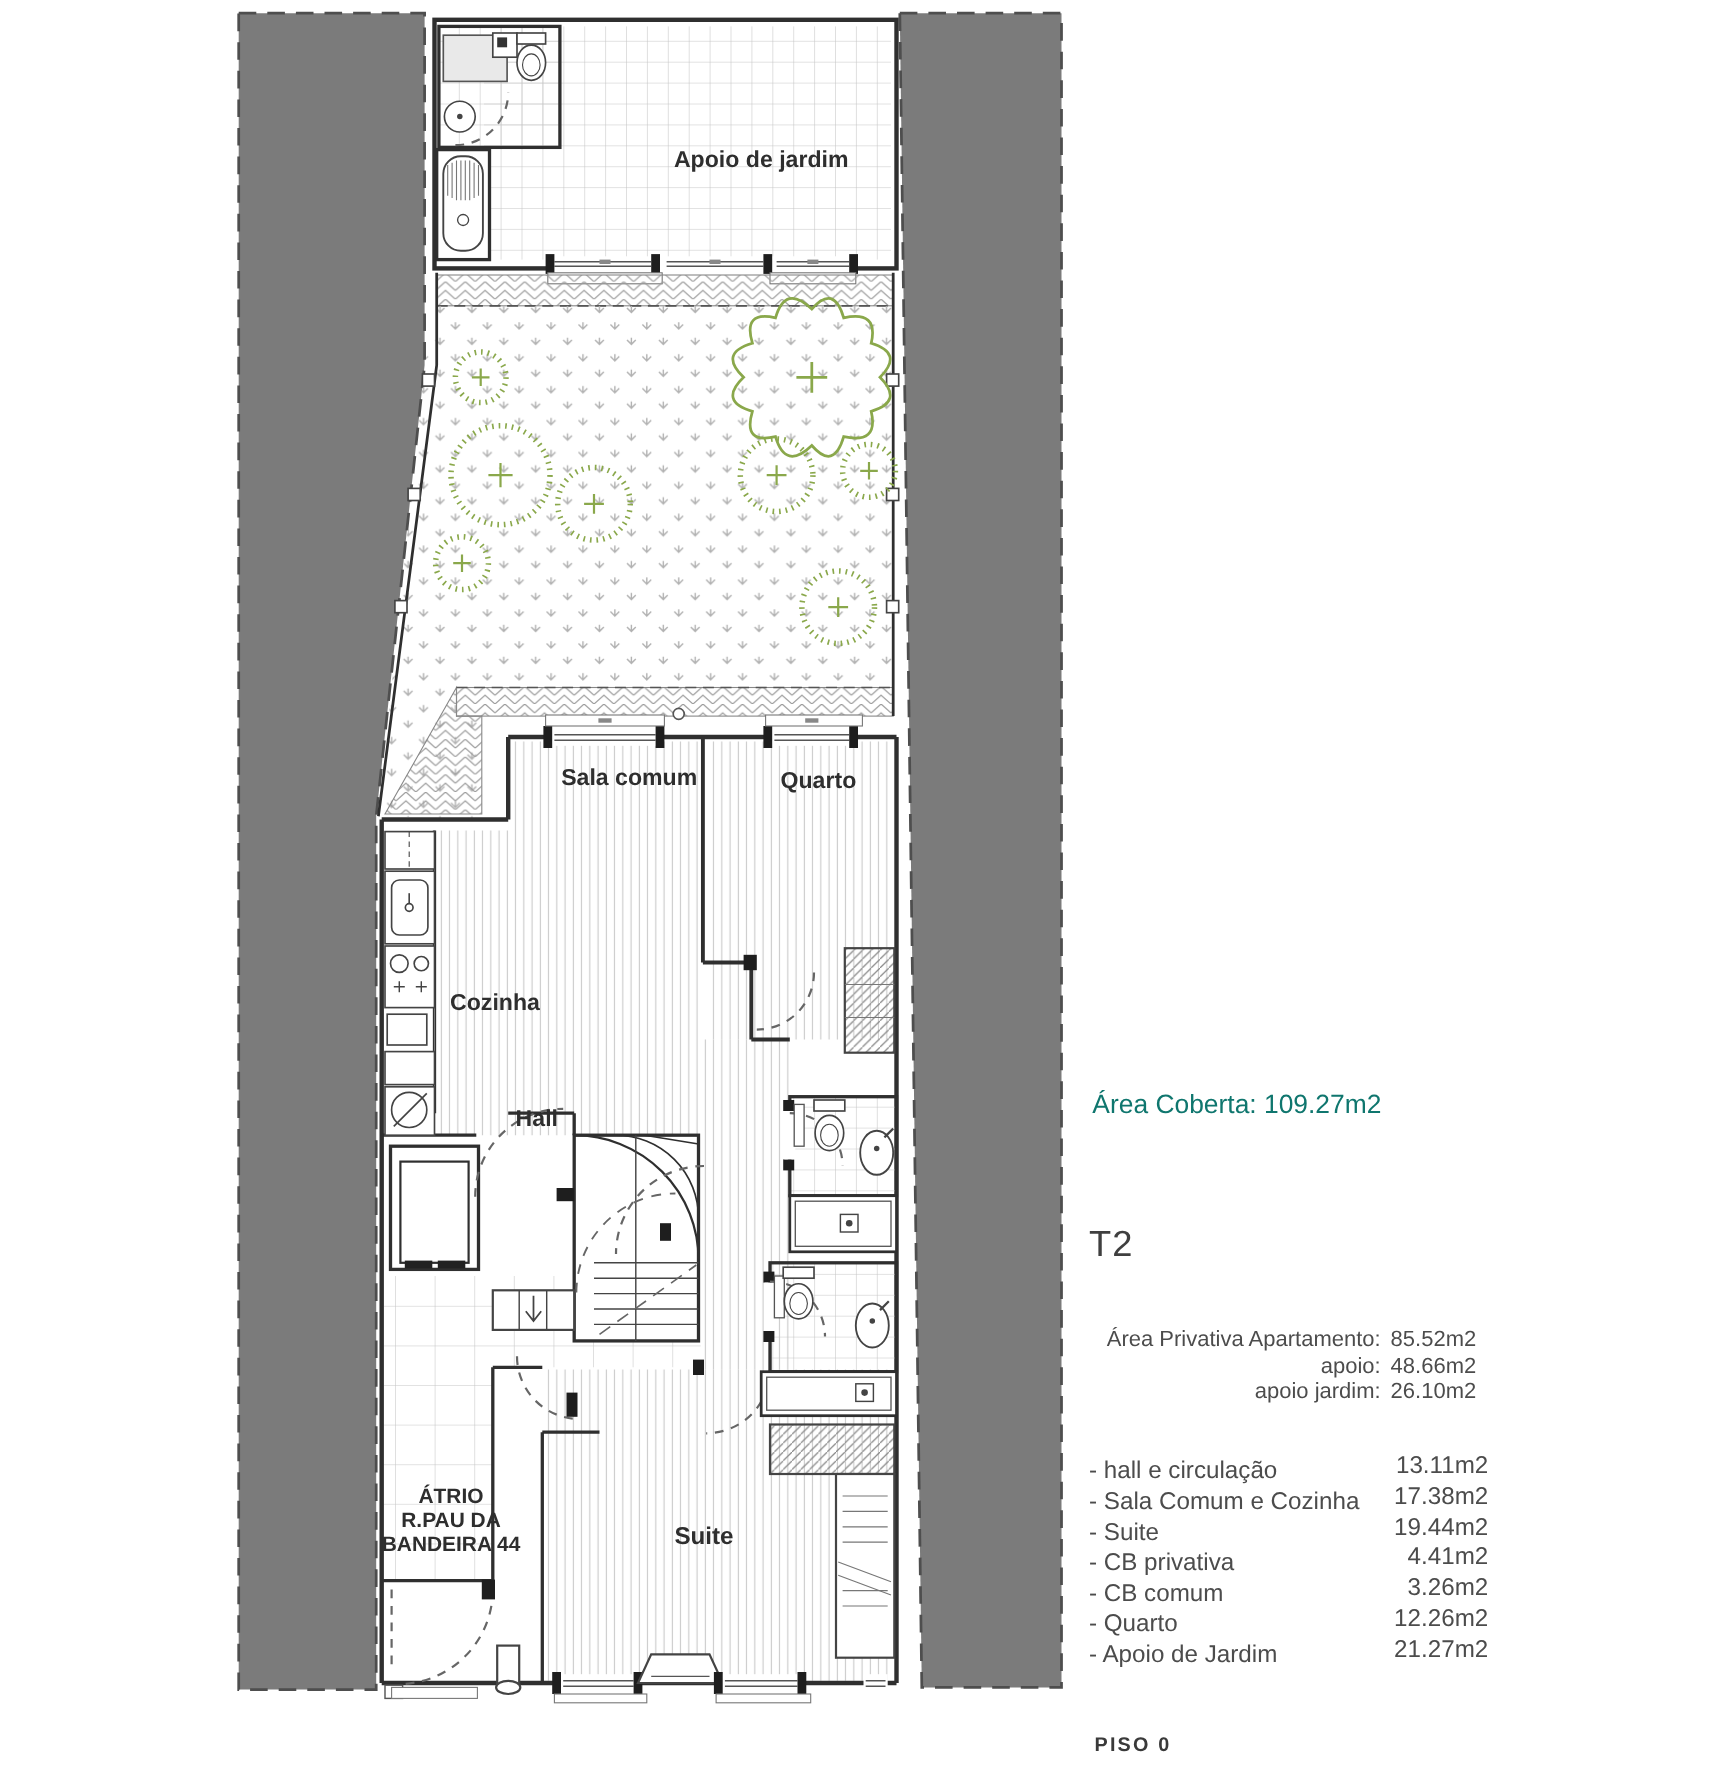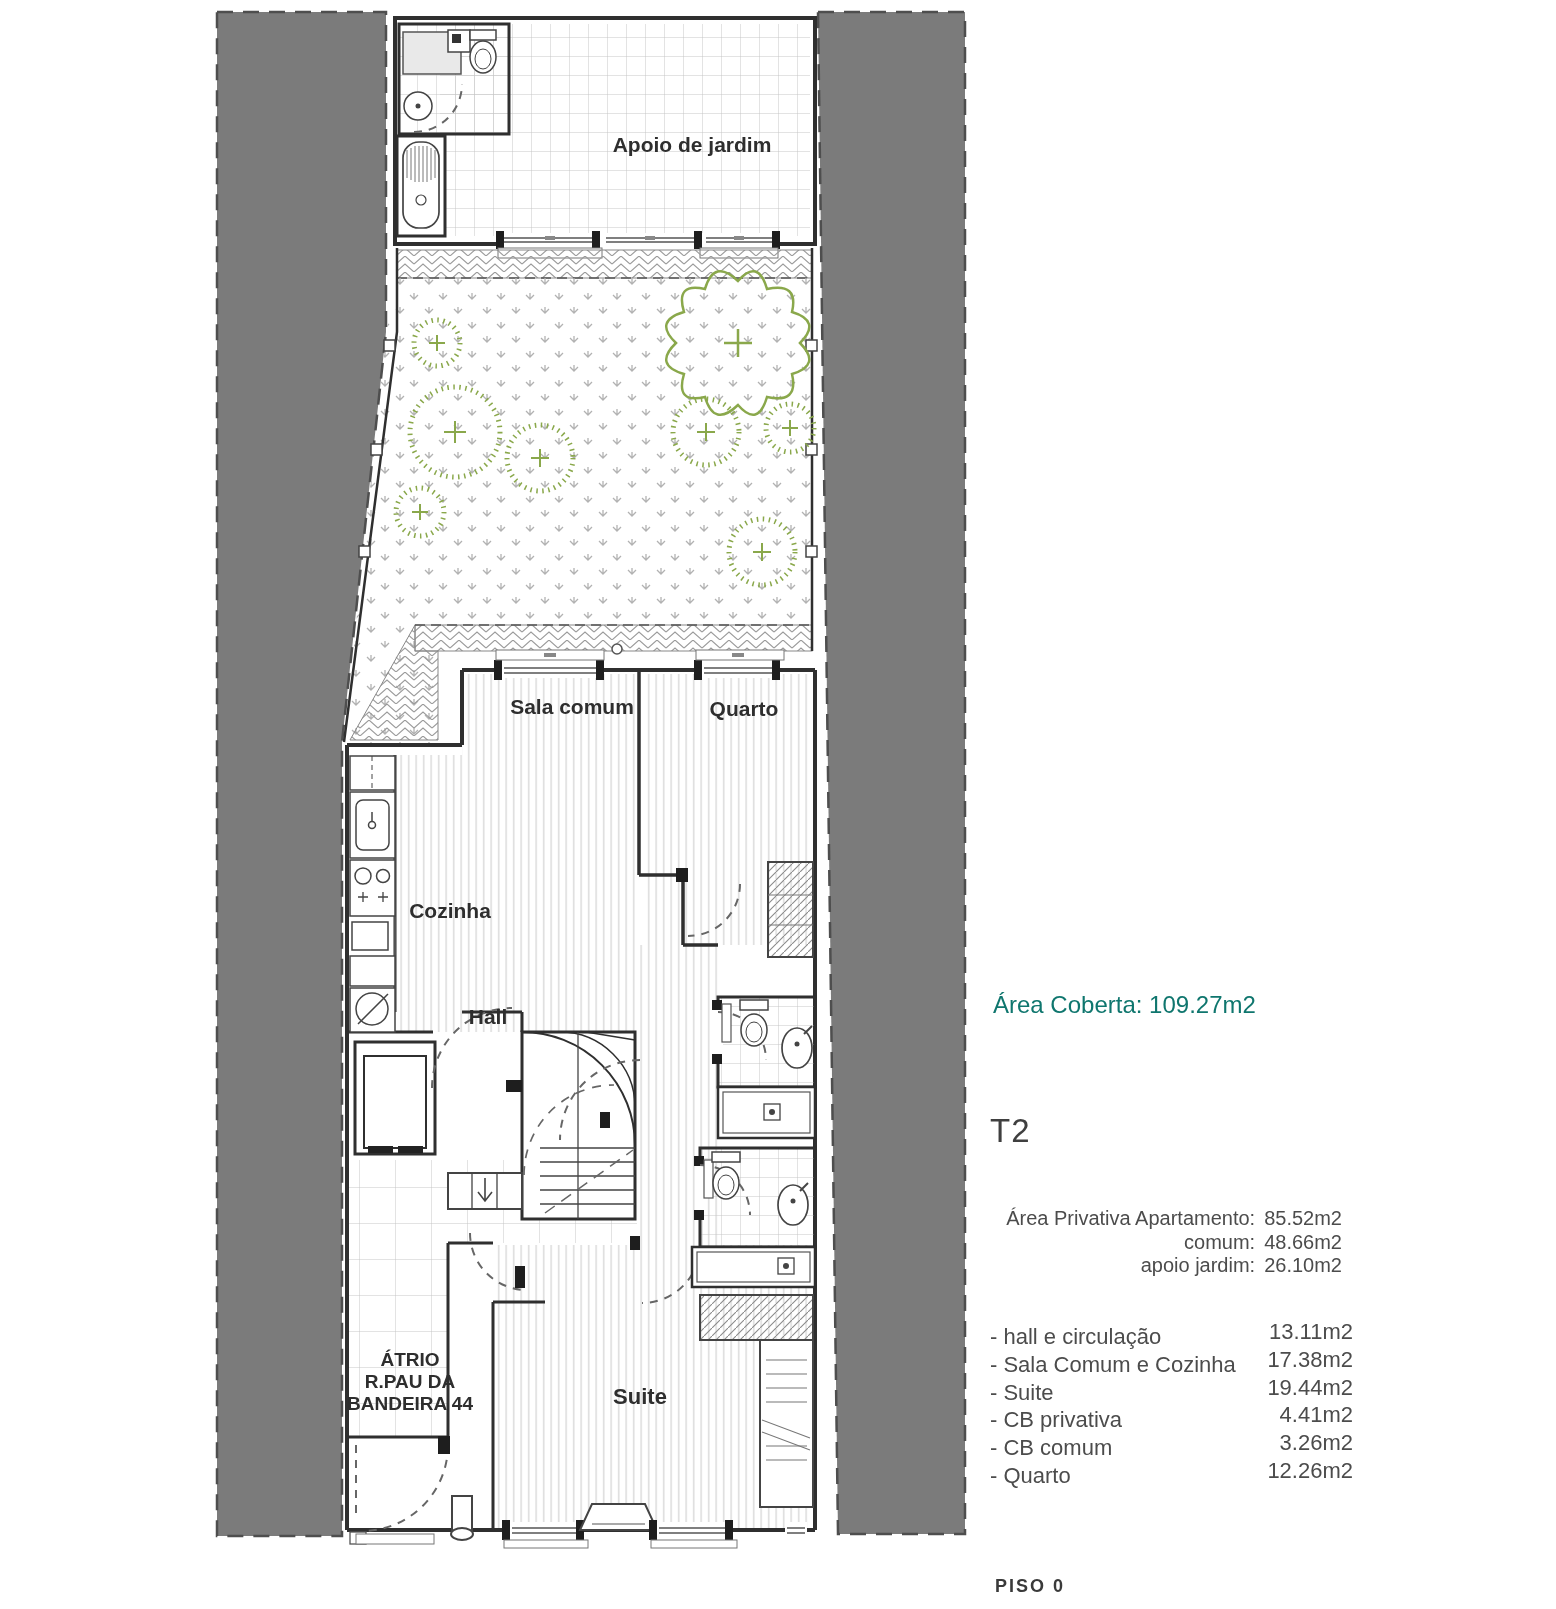--- a/index.html
+++ b/index.html
@@ -355,21 +355,21 @@
 
   <div class="txt area-coberta">Área Coberta: 109.27m2</div>
   <div class="txt t2">T2</div>
 
   <div class="private-block">
     <div class="private-row">
       <span>Área Privativa Apartamento:</span>
       <span>85.52m2</span>
     </div>
     <div class="private-row">
-      <span>comum:</span>
+      <span>apoio:</span>
       <span>48.66m2</span>
     </div>
     <div class="private-row">
       <span>apoio jardim:</span>
       <span>26.10m2</span>
     </div>
   </div>
 
   <div class="rooms-block">
     <div class="room-row">
@@ -389,16 +389,20 @@
       <span class="val">4.41m2</span>
     </div>
     <div class="room-row">
       <span class="lbl">- CB comum</span>
       <span class="val">3.26m2</span>
     </div>
     <div class="room-row">
       <span class="lbl">- Quarto</span>
       <span class="val">12.26m2</span>
     </div>
+    <div class="room-row">
+      <span class="lbl">- Apoio de Jardim</span>
+      <span class="val">21.27m2</span>
+    </div>
   </div>
 
   <div class="txt piso">PISO 0</div>
 </div>
 
 </body></html>

